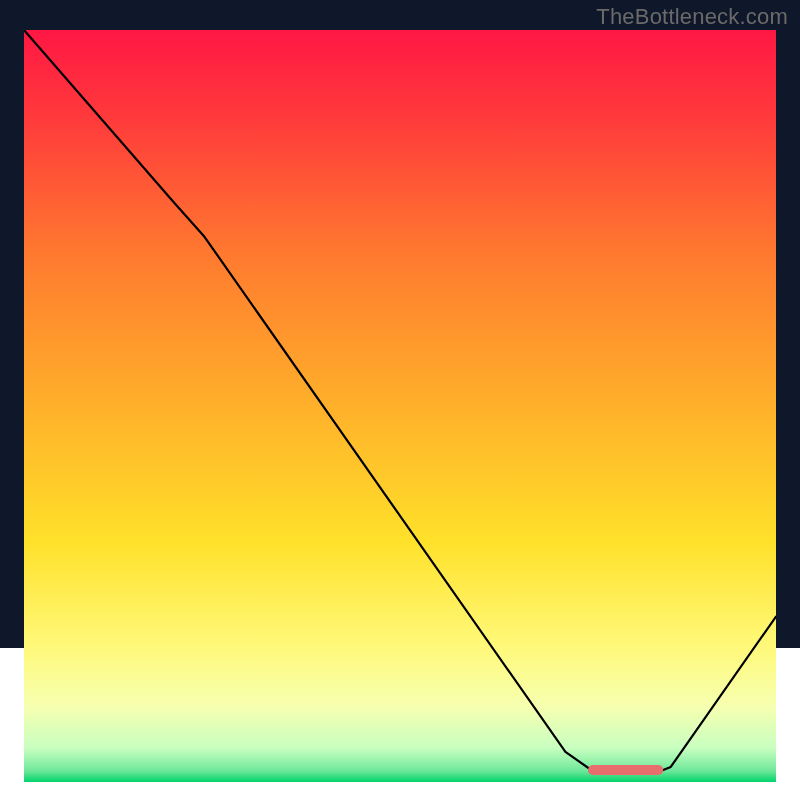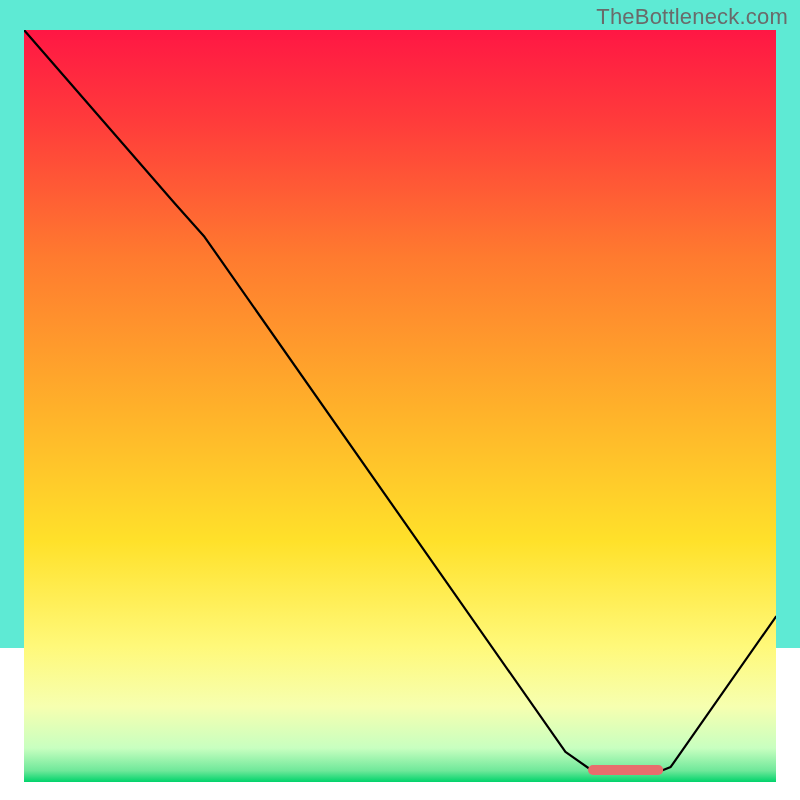--- a/index.html
+++ b/index.html
@@ -1,21 +1,21 @@
 <!DOCTYPE html>
 <html><head>
 <meta charset="utf-8">
 <style>
   * { margin: 0; padding: 0; box-sizing: border-box; }
   html, body { width: 800px; height: 800px; overflow: hidden; }
   .chart-container {
     width: 800px;
     height: 648px;
     position: relative;
-    background: #5eead4;
+    background: #0f172a;
   }
   .watermark {
     position: absolute;
     top: 4px;
     right: 12px;
     font-family: Arial, Helvetica, sans-serif;
     font-size: 22px;
     color: #6a6a6a;
     font-weight: 400;
     letter-spacing: 0.2px;

